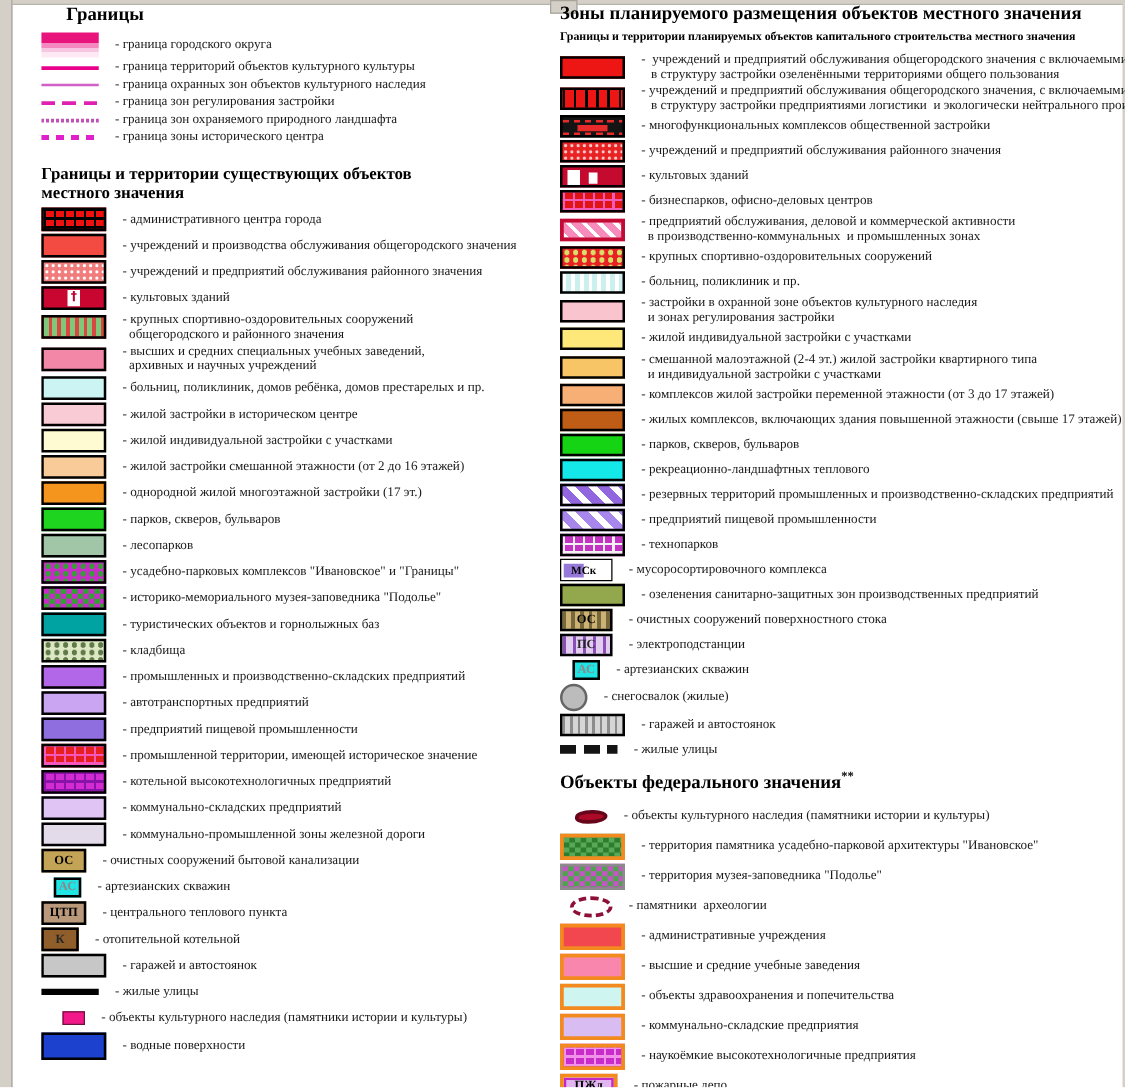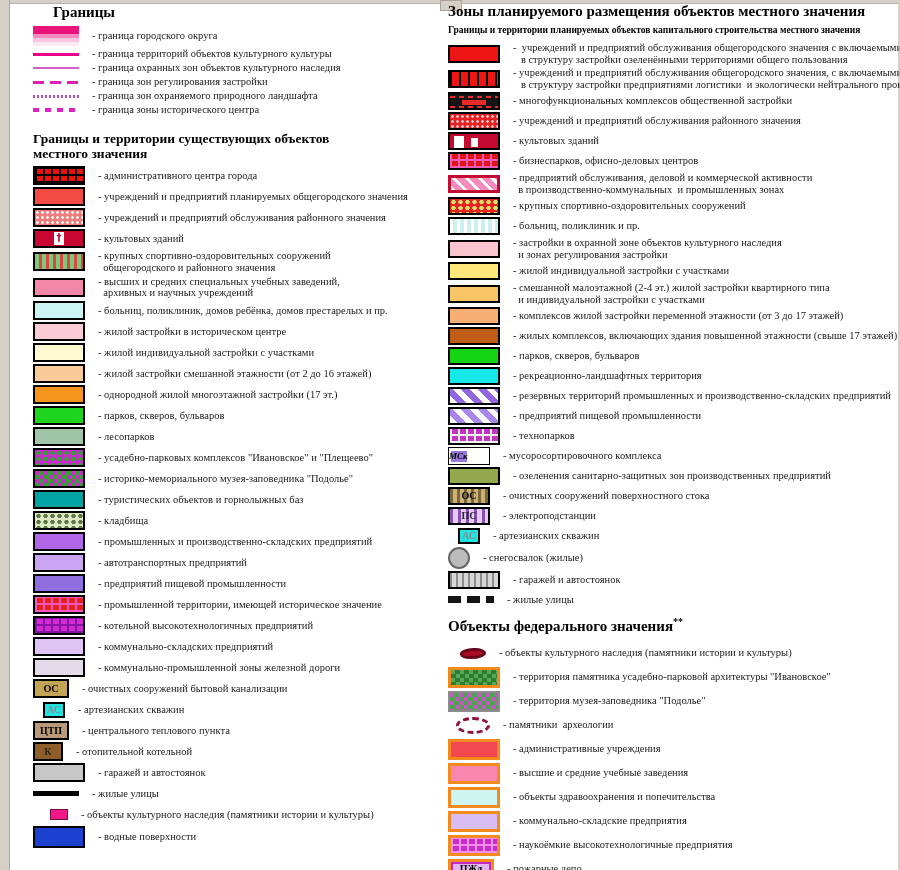--- a/index.html
+++ b/index.html
@@ -44,22 +44,22 @@
   .p-checker{background-image:conic-gradient(var(--pc) 25%,transparent 0 50%,var(--pc) 0 75%,transparent 0);background-size:9px 8px;}
   .p-vlines{background-image:repeating-linear-gradient(90deg,var(--pc) 0 var(--pw,2px),transparent var(--pw,2px) var(--ps,8px));}
   .p-diag{background-image:repeating-linear-gradient(45deg,var(--pc) 0 3px,transparent 3px 9px);}
   .p-diagwide{background-image:repeating-linear-gradient(45deg,var(--pc) 0 5px,transparent 5px 12px);}
   .p-hdash{background-image:repeating-linear-gradient(90deg,var(--pc) 0 5px,transparent 5px 9px),repeating-linear-gradient(90deg,var(--pc) 0 5px,transparent 5px 9px),linear-gradient(var(--pc),var(--pc));
            background-size:100% 2px,100% 2px,24px 5px;background-position:0 2px,0 12px,12px 6px;background-repeat:repeat-x,repeat-x,no-repeat;}
   .p-blocks{background-image:linear-gradient(#fff,#fff),linear-gradient(#fff,#fff);background-size:10px 13px,7px 9px;background-position:4px 2px,21px 4px;background-repeat:no-repeat;}
   .in-church{display:block;width:10px;height:13px;background:#fff;color:#C00030;font:bold 10px/12px "DejaVu Sans",sans-serif;text-align:center;}
   .bx-tiny{margin-left:17px;}
   .bx-as{margin-left:10px;border-width:2px;}
-  .bx-msk{justify-content:flex-start;padding-right:1px;border-width:1px;
-          background-image:linear-gradient(#9678D8,#9678D8);background-size:16px 11px;background-position:2px center;background-repeat:no-repeat;font-style:italic;}
+  .bx-msk{justify-content:flex-end;padding-right:12px;border-width:1px;
+          background-image:linear-gradient(#9678D8,#9678D8);background-size:16px 11px;background-position:2px center;background-repeat:no-repeat;}
   .bx-msk .swt{font-size:9px;}
   .bx-circle{border-radius:50%;border-width:2px;border-color:#666;}
   .bx-blob{border-radius:55% 45% 60% 40%;border-width:2px;margin-left:12px;}
   .bx-ellipse{border-style:dashed;border-radius:50%;border-width:2.5px;background:transparent;margin-left:8px;}
   .bx-pzd{box-shadow:inset 0 0 0 2px #C428C4;}
 </style>
 </head>
 <body>
 
 <div class="page">
@@ -98,21 +98,21 @@
       </div>
     <div class="t2">Границы и территории существующих объектов
 местного значения</div>
     <div class="ex">
         <div class="row">
           <span class="bx p-grid" style="background-color: rgb(238, 15, 15); --pc: #000000;"></span>
           <span class="lbl">- административного центра города</span>
         </div>
         <div class="row">
           <span class="bx" style="background-color: rgb(243, 74, 66);"></span>
-          <span class="lbl">- учреждений и предприятий планируемых общегородского значения</span>
+          <span class="lbl">- учреждений и производства обслуживания общегородского значения</span>
         </div>
         <div class="row">
           <span class="bx p-dots" style="background-color: rgb(240, 124, 124); --pc: #FFFFFF;"></span>
           <span class="lbl">- учреждений и предприятий обслуживания районного значения</span>
         </div>
         <div class="row">
           <span class="bx" style="background-color: rgb(201, 6, 47);">
             <span class="in-church">†</span>
           </span>
           <span class="lbl">- культовых зданий</span>
@@ -150,21 +150,21 @@
         <div class="row">
           <span class="bx" style="background-color: rgb(31, 212, 31);"></span>
           <span class="lbl">- парков, скверов, бульваров</span>
         </div>
         <div class="row">
           <span class="bx" style="background-color: rgb(160, 197, 167);"></span>
           <span class="lbl">- лесопарков</span>
         </div>
         <div class="row">
           <span class="bx p-bigdots" style="background-color: rgb(201, 43, 201); --pc: #33A033;"></span>
-          <span class="lbl">- усадебно-парковых комплексов "Ивановское" и "Плещеево"</span>
+          <span class="lbl">- усадебно-парковых комплексов "Ивановское" и "Границы"</span>
         </div>
         <div class="row">
           <span class="bx p-checker" style="background-color: rgb(201, 43, 201); --pc: #33A033;"></span>
           <span class="lbl">- историко-мемориального музея-заповедника "Подолье"</span>
         </div>
         <div class="row">
           <span class="bx" style="background-color: rgb(0, 162, 162);"></span>
           <span class="lbl">- туристических объектов и горнолыжных баз</span>
         </div>
         <div class="row">
@@ -306,21 +306,21 @@
         <div class="row">
           <span class="bx" style="background-color: rgb(191, 92, 21);"></span>
           <span class="lbl">- жилых комплексов, включающих здания повышенной этажности (свыше 17 этажей)</span>
         </div>
         <div class="row">
           <span class="bx" style="background-color: rgb(20, 212, 20);"></span>
           <span class="lbl">- парков, скверов, бульваров</span>
         </div>
         <div class="row">
           <span class="bx" style="background-color: rgb(20, 232, 232);"></span>
-          <span class="lbl">- рекреационно-ландшафтных территория</span>
+          <span class="lbl">- рекреационно-ландшафтных теплового</span>
         </div>
         <div class="row">
           <span class="bx p-diagwide" style="background-color: rgb(145, 102, 222); --pc: #FFFFFF;"></span>
           <span class="lbl">- резервных территорий промышленных и производственно-складских предприятий</span>
         </div>
         <div class="row">
           <span class="bx p-diagwide" style="background-color: rgb(167, 135, 236); --pc: #FFFFFF;"></span>
           <span class="lbl">- предприятий пищевой промышленности</span>
         </div>
         <div class="row">

